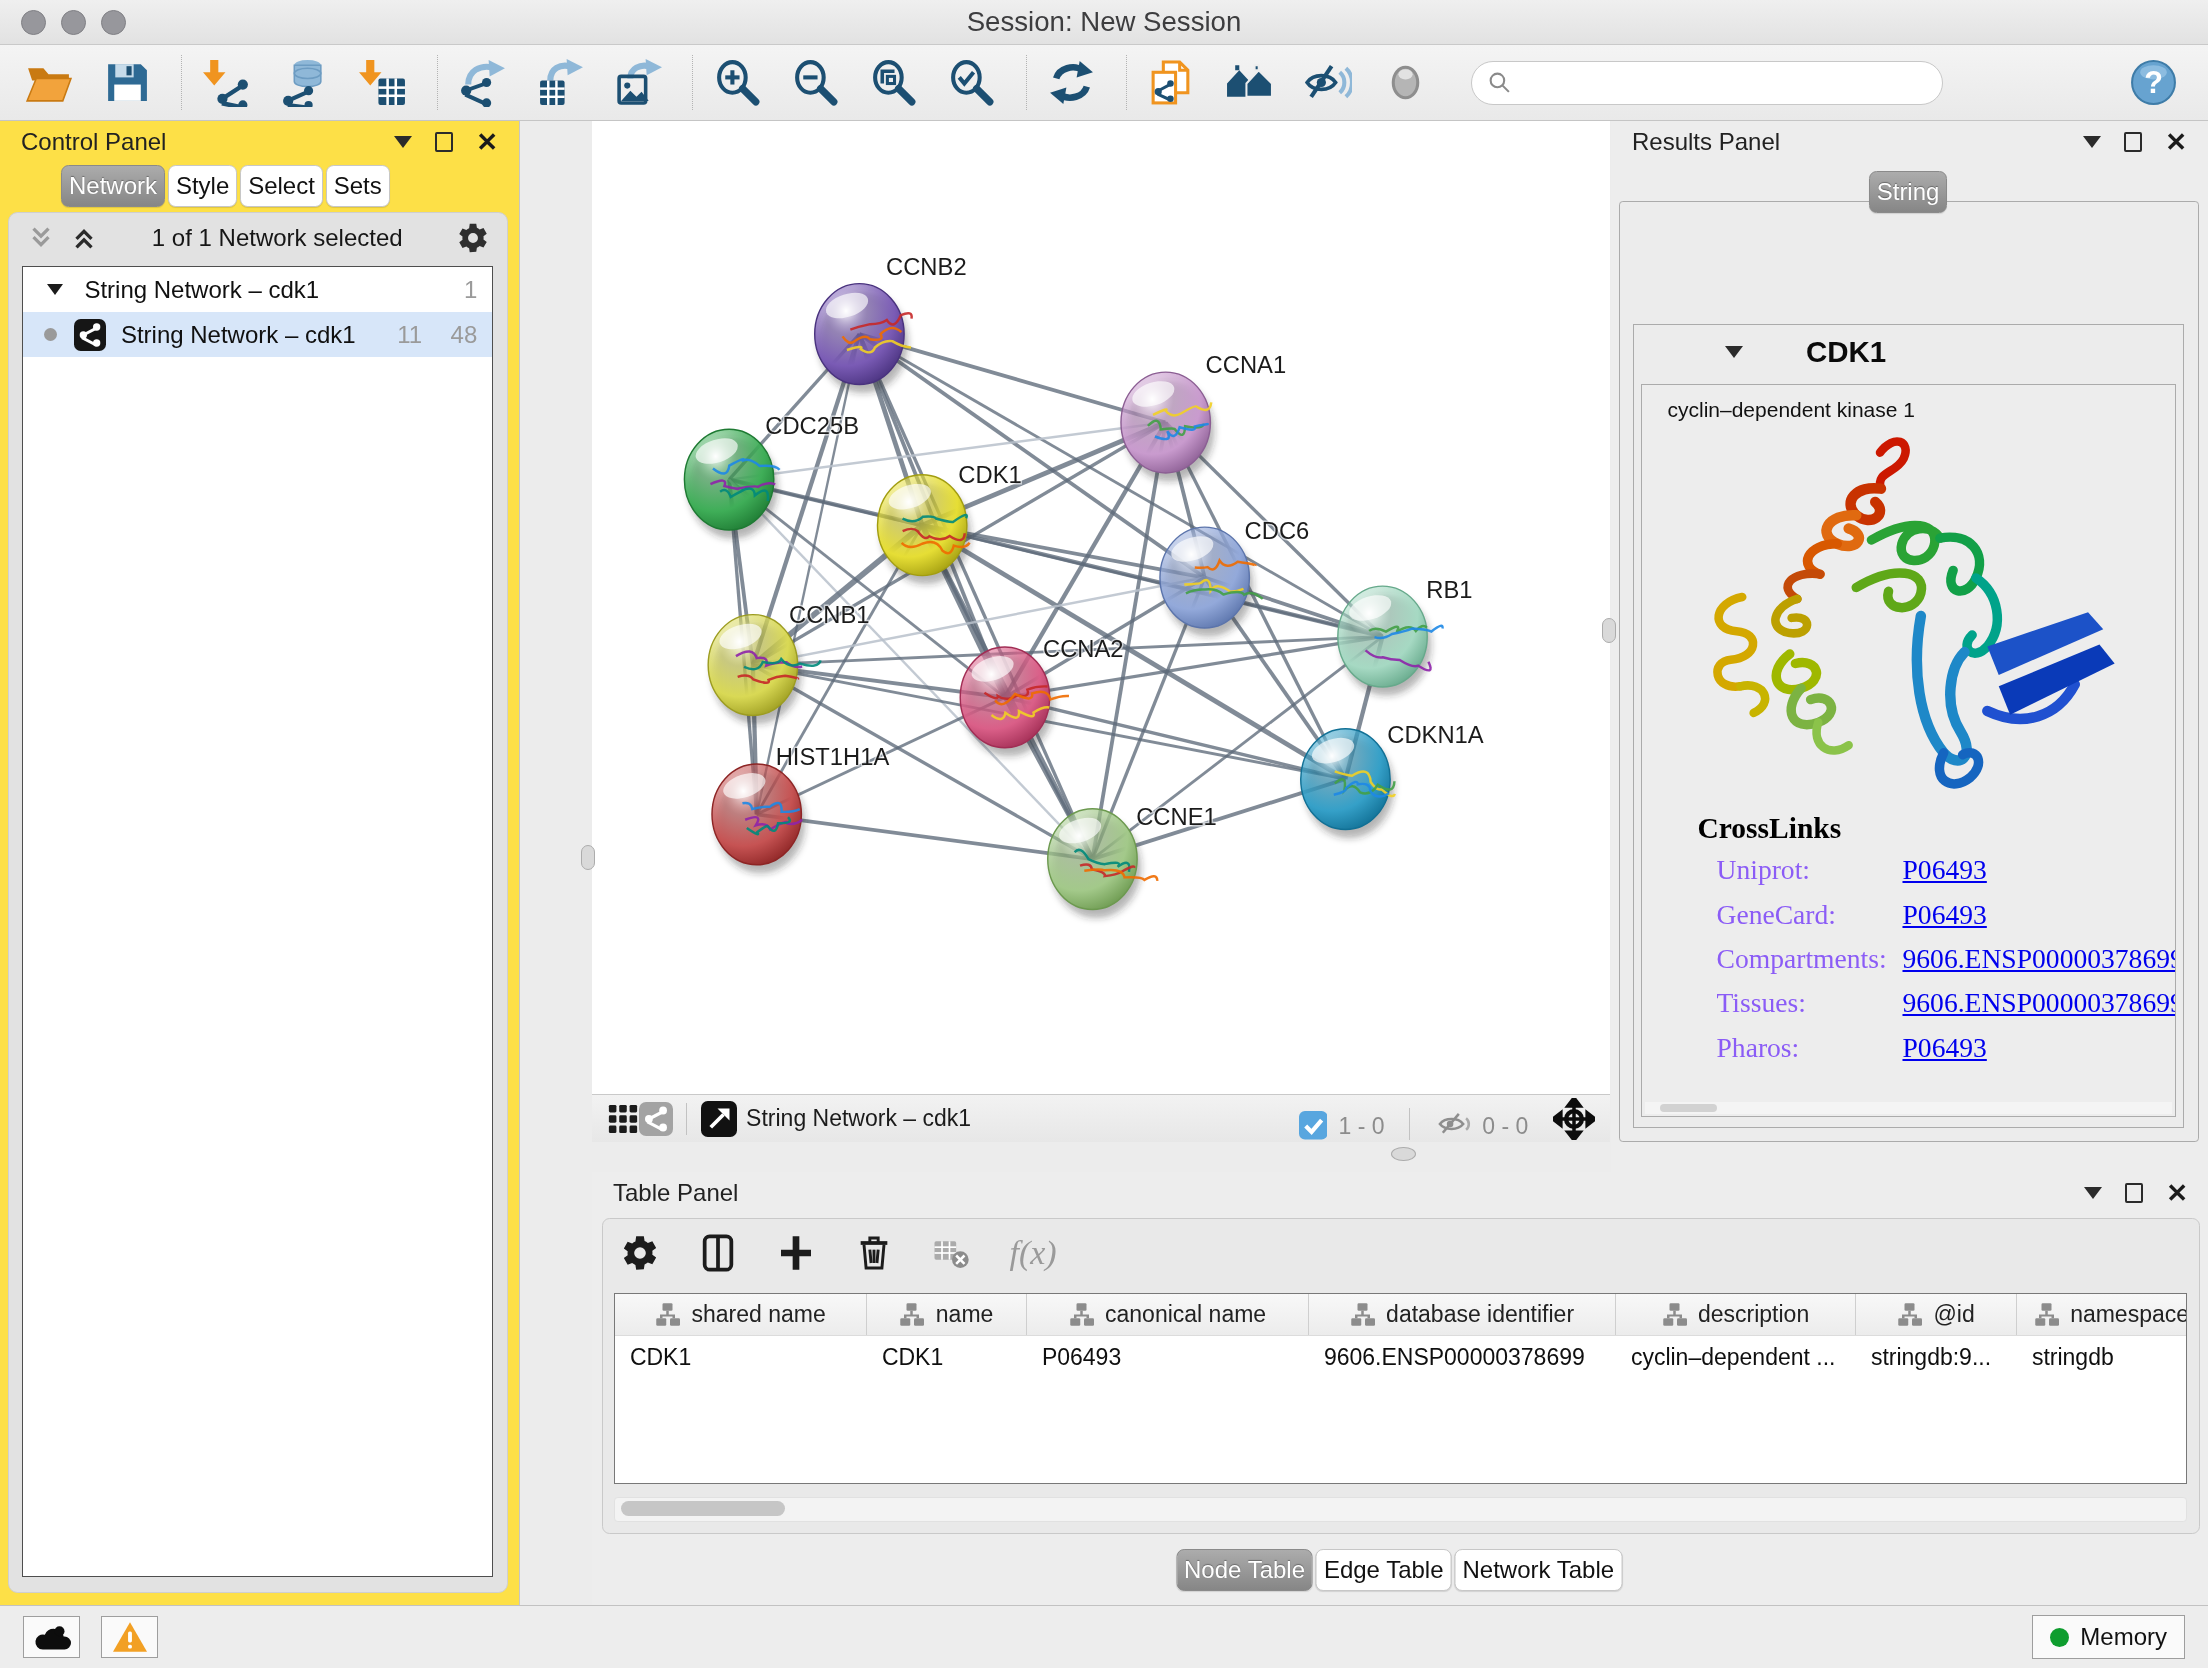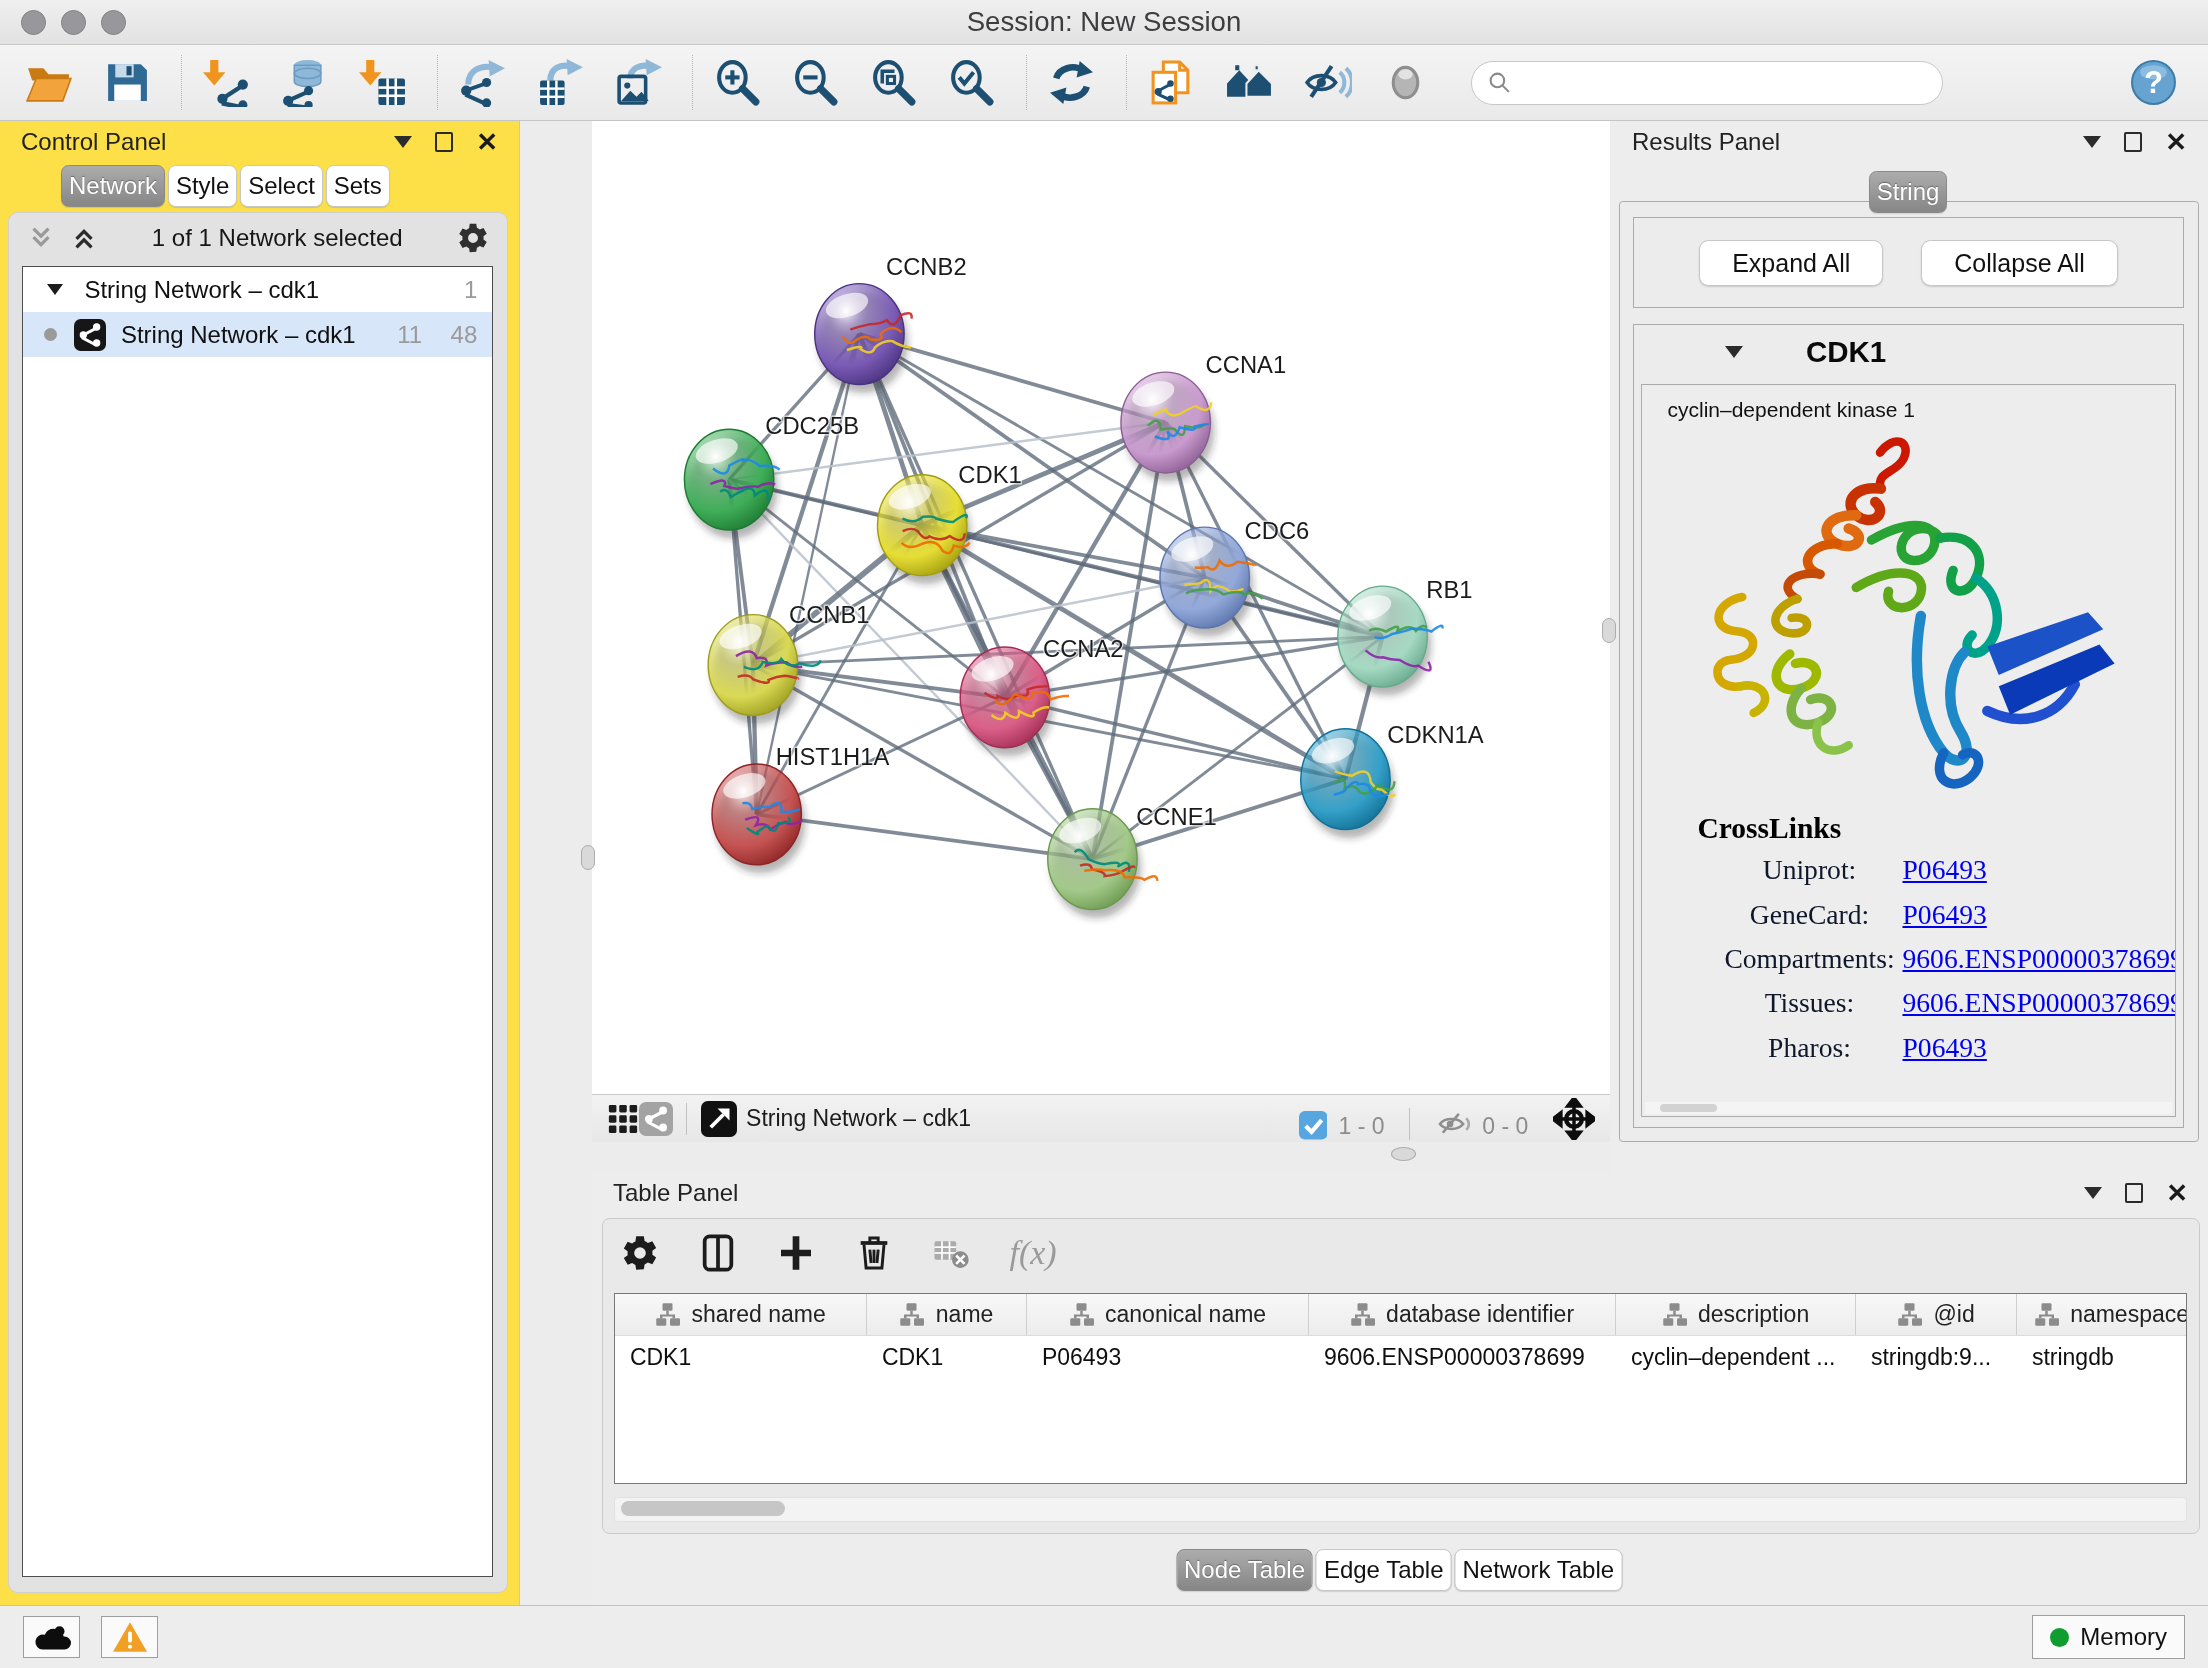--- a/index.html
+++ b/index.html
@@ -77,21 +77,21 @@
     font-size:25px; color:#111; line-height:44px; box-shadow:0 1px 1.9px rgba(0,0,0,.15); }
   .rp-section { position:absolute; left:13.3px; right:13.3px; top:122px; bottom:13.3px; border:1px solid #ABABAB; }
   .rp-sec-head { height:53px; display:flex; align-items:center; padding-left:91px; }
   .rp-sec-head .gene { font-size:29.5px; font-weight:bold; margin-left:63px; color:#0a0a0a; }
   .rp-content { position:absolute; left:7.6px; right:7.6px; top:59px; bottom:9.5px;
     border:1px solid #ABABAB; background:#EDEDED; overflow:hidden; }
   .rp-desc { margin:13.3px 0 0 25px; font-size:21px; color:#111; }
   .protein { display:block; margin:3.8px auto 0 auto; }
   .xl-head { margin:5.7px 0 9.5px 55px; font-family:"Liberation Serif", serif; font-weight:bold; font-size:29.5px; color:#000; }
   .xl-row { display:flex; margin:0 0 12.4px 74px; font-family:"Liberation Serif", serif; font-size:27.6px; }
-  .xl-label { width:186px; color:#0f172a; flex:none;text-align:center; }
+  .xl-label { width:186px; color:#8b5cf6; flex:none; }
   .xl-link { color:#0000EE; text-decoration:underline; }
   .rp-hscroll { position:absolute; left:2.9px; right:2.9px; bottom:1.9px; height:12.4px; background:#F4F4F4; }
   .rp-hthumb { width:57px; height:8.6px; margin:1.9px 0 0 15px; background:#D2D2D2; border-radius:4.8px; }
 
   
   .table-panel { position:absolute; left:592px; top:1172px; width:1617px; height:434px; background:#EDEDED; }
   .tp-box { position:absolute; left:9.5px; right:9.5px; top:46px; bottom:72px;
     background:#E9E9E9; border:1px solid #C9C9C9; border-radius:7.6px; }
   .tp-toolbar { display:flex; align-items:center; gap:38px; height:67px; padding-left:17px; }
   .tp-toolbar svg { width:40px; height:40px; }
@@ -634,24 +634,20 @@
     <span class="winctl">
       <span class="tri-down"></span>
       <span class="wc-float"></span>
       <span class="wc-close">✕</span>
     </span>
   </div>
   <div class="rp-tabrow">
     <span class="tab active">String</span>
   </div>
   <div class="rp-outer">
-    <div class="rp-buttons">
-      <span class="rp-btn">Expand All</span>
-      <span class="rp-btn">Collapse All</span>
-    </div>
     <div class="rp-section">
       <div class="rp-sec-head">
         <span class="tri-down"></span>
         <span class="gene">CDK1</span>
       </div>
       <div class="rp-content">
         <div class="rp-desc">cyclin–dependent kinase 1</div>
         <svg class="protein" width="447" height="380" viewBox="0 0 470 400">
           <g fill="none" stroke-linecap="round">
             <path d="M205 28 C220 8 238 16 230 34 C222 50 200 48 206 66" stroke="#CC1800" stroke-width="9"></path>

